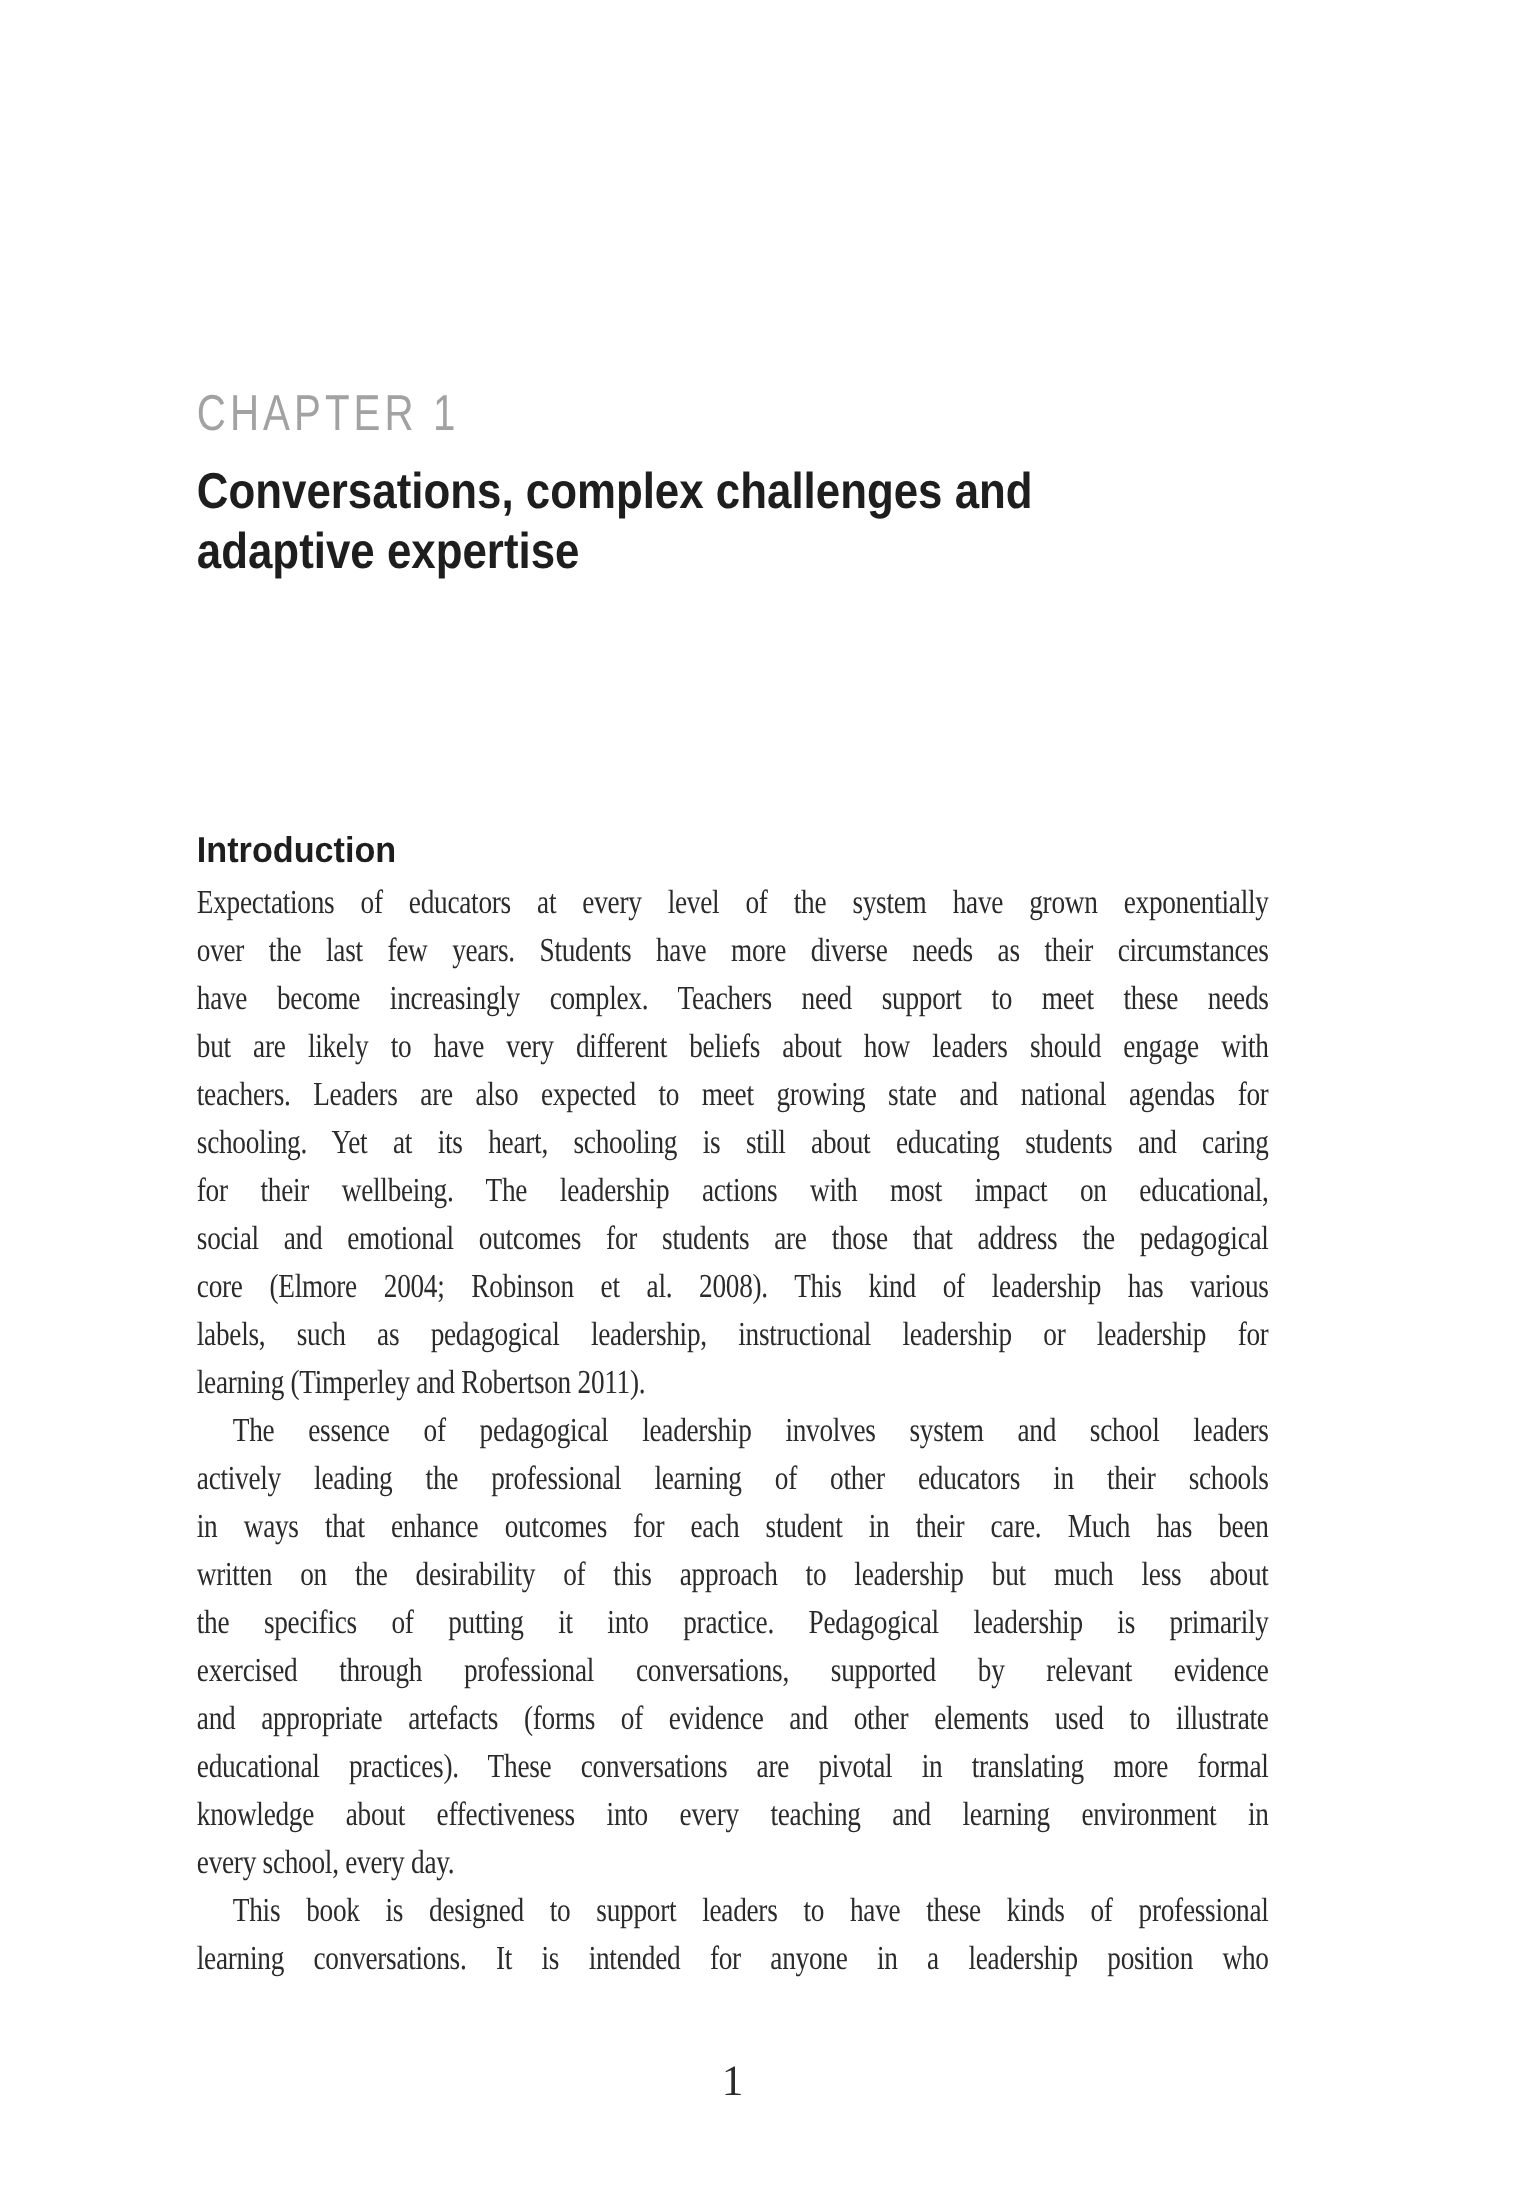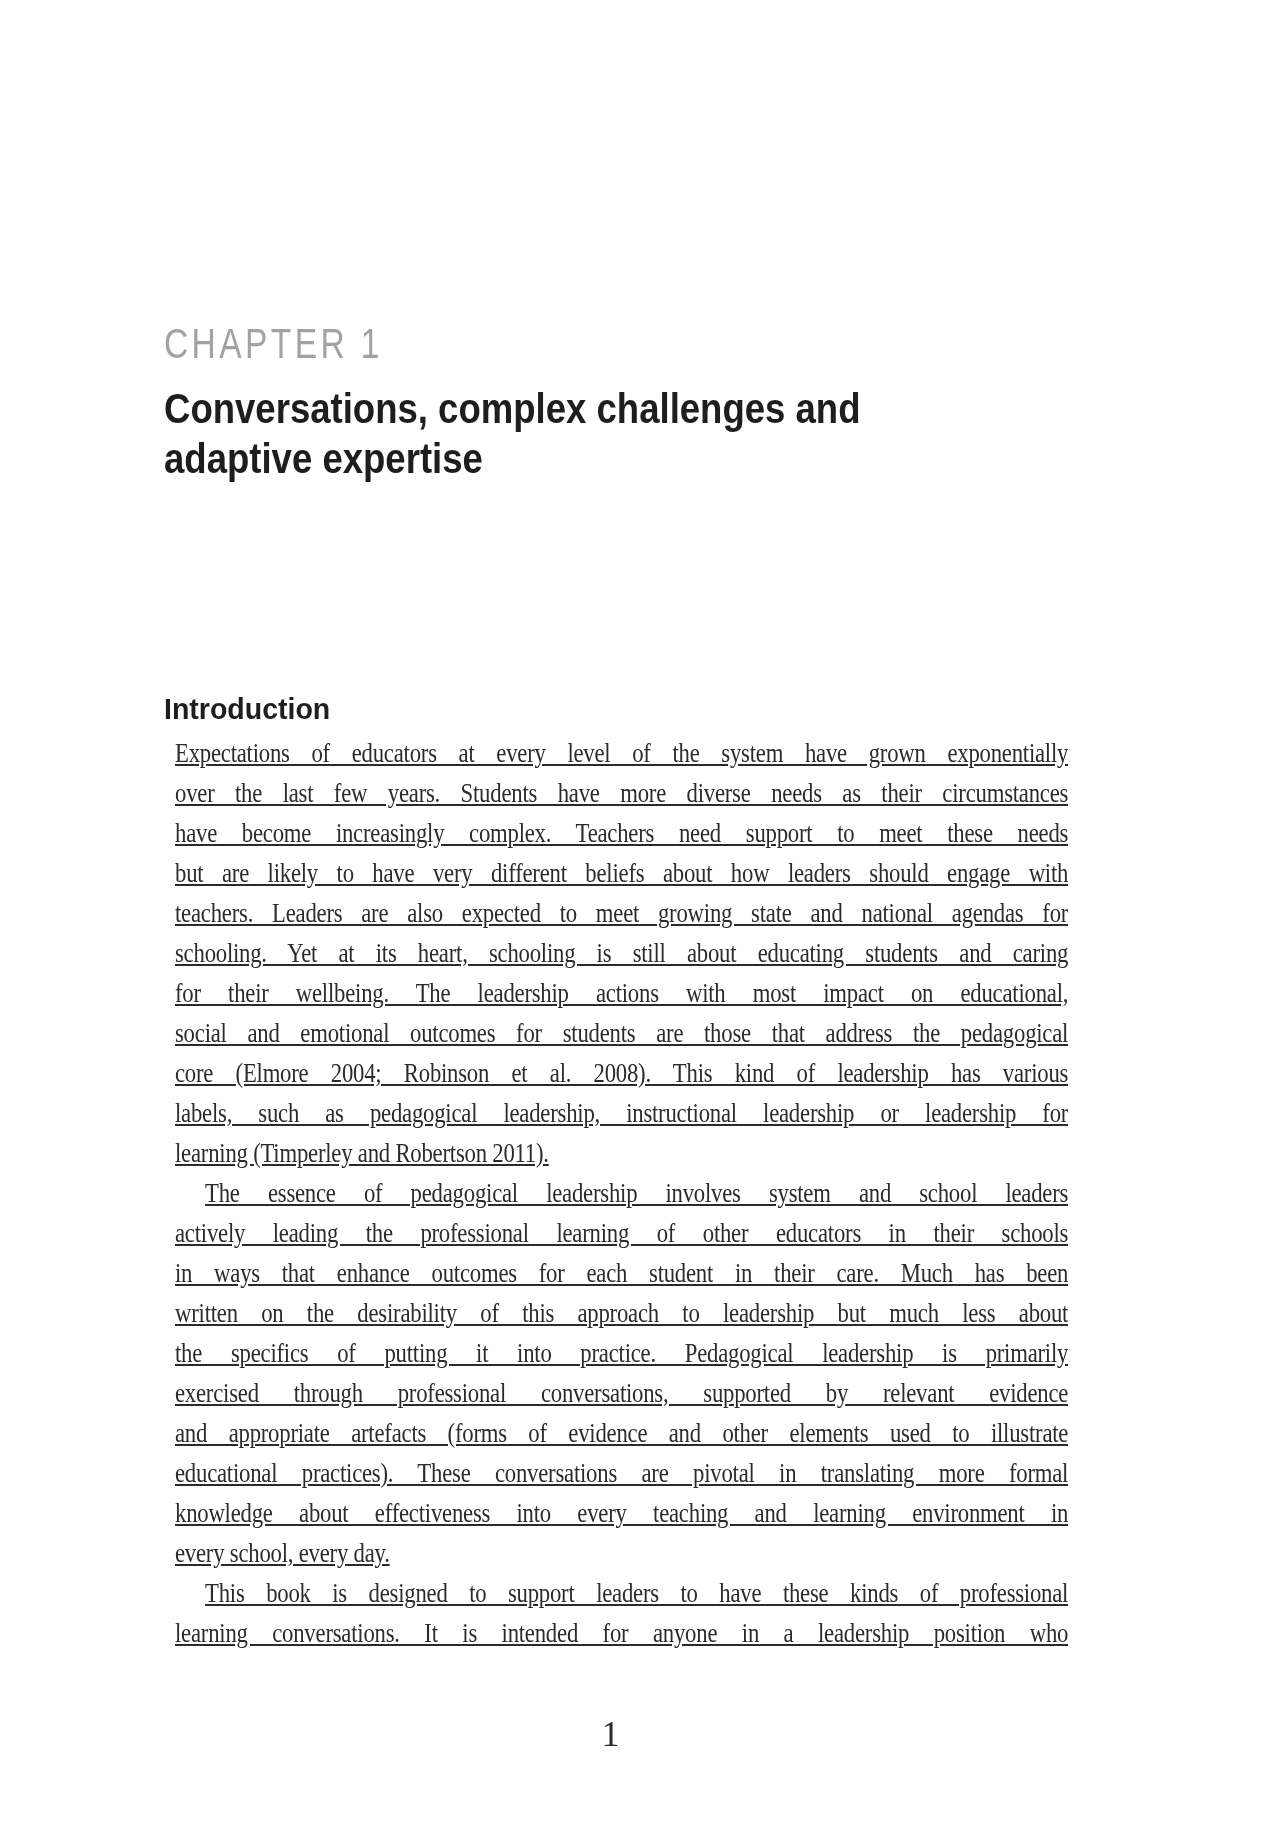--- a/index.html
+++ b/index.html
@@ -59,24 +59,23 @@
     line-height: 30px;
     color: #1e1e1e;
     transform: scaleX(0.95);
     transform-origin: 0 0;
     white-space: nowrap;
   }
 
   
   .body-text {
     position: absolute;
-    left: 175px;
+    left: 164px;
     top: 718px;
     width: 893px;
-    text-decoration: underline;
   }
   .body-line {
     width: 1100px;                 
     transform: scaleX(0.812);      
     transform-origin: 0 0;
     height: 40px;
     line-height: 40px;
     font-family: "Liberation Serif", serif;
     font-size: 28px;
     letter-spacing: -0.01em;

